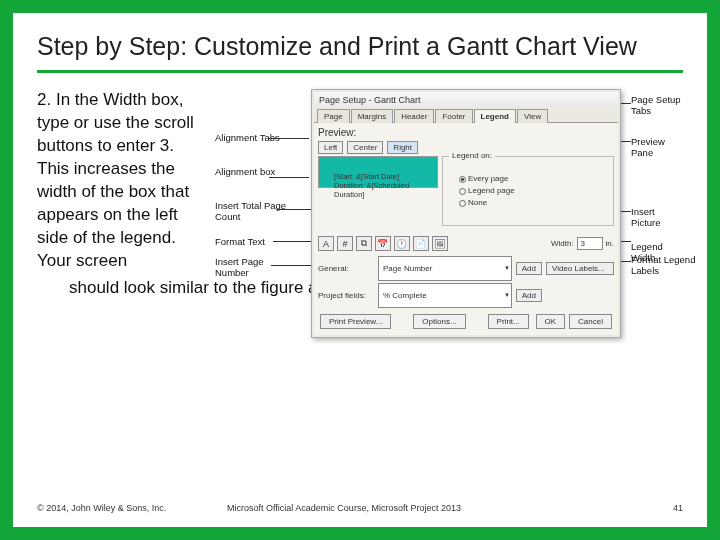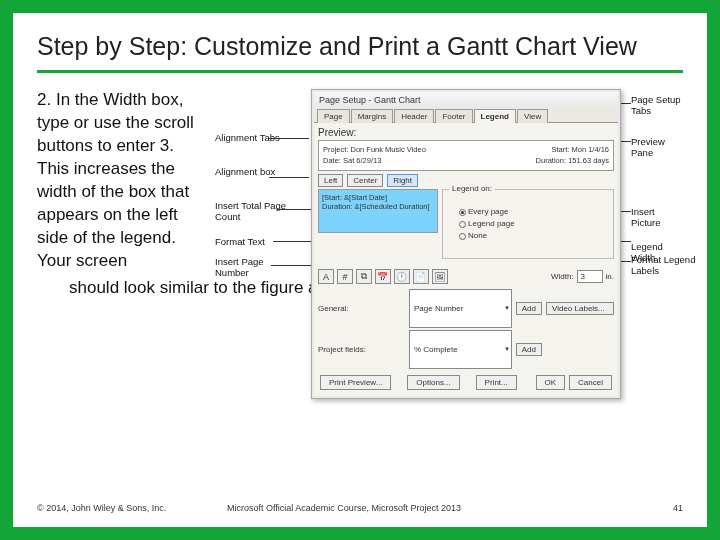--- a/index.html
+++ b/index.html
@@ -129,25 +129,25 @@
     background: #eee;
   }
   .btn-s.active { background: #d5e5f5; border-color: #5b9bd5; }
   .legend-row {
     display: flex;
     align-items: flex-start;
     gap: 4px;
   }
   .legend-box {
     border: 1px solid #999;
-    background: #7dd3fc;
+    background: #14b8a6;
     font-size: 7.5px;
-    padding: 3px;
+    padding: 15px;
     flex: 0 0 120px;
-    height: 44px;
+    height: 28px;
   }
   .legend-opts {
     font-size: 8px;
     line-height: 1.5;
   }
   .radio { display: inline-block; width: 7px; height: 7px; border: 1px solid #666; border-radius: 50%; margin-right: 2px; vertical-align: middle; }
   .radio.sel::after { content: ""; display: block; width: 3px; height: 3px; background: #333; border-radius: 50%; margin: 1px; }
   .icon-row {
     display: flex;
     gap: 3px;
@@ -160,25 +160,24 @@
     background: #eee;
     display: flex;
     align-items: center;
     justify-content: center;
     font-size: 9px;
   }
   .field-row { display: flex; align-items: center; gap: 4px; font-size: 8px; margin: 2px 0; }
   .dropdown {
     border: 1px solid #888;
     background: #fff;
-    padding: 14px 4px;
+    padding: 7px 4px;
     font-size: 8px;
     flex: 1;
     position: relative;
-    margin-left: 31px;
   }
   .dropdown::after { content: "▾"; position: absolute; right: 2px; font-size: 7px; }
   .num-input {
     border: 1px solid #888;
     background: #fff;
     padding: 1px 3px;
     font-size: 8px;
     width: 26px;
     display: inline-block;
   }
@@ -188,21 +187,21 @@
     gap: 4px;
     padding: 4px 2px 2px;
     font-size: 8px;
   }
   .dlg-btn {
     border: 1px solid #888;
     background: #f0f0f0;
     padding: 2px 8px;
     font-size: 8px;
   }
-  .start-btns { display: flex; gap: 16px; }
+  .start-btns { display: flex; gap: 22px; }
   .callout {
     position: absolute;
     font-size: 9.5px;
     color: #111;
     line-height: 1.1;
   }
   .callout-line {
     position: absolute;
     background: #333;
     height: 1px;
@@ -293,30 +292,20 @@
         <div class="tabs">
           <div class="tab">Page</div>
           <div class="tab">Margins</div>
           <div class="tab">Header</div>
           <div class="tab">Footer</div>
           <div class="tab active">Legend</div>
           <div class="tab">View</div>
         </div>
         <div class="dialog-body">
           <div style="font-size:10px; margin-bottom:2px">Preview:</div>
-          <div class="preview-box">
-            <div class="preview-row">
-              <span>Project: Don Funk Music Video</span>
-              <span>Start: Mon 1/4/16</span>
-            </div>
-            <div class="preview-row">
-              <span>Date: Sat 6/29/13</span>
-              <span>Duration: 151.63 days</span>
-            </div>
-          </div>
 
           <div class="align-row">
             <div class="btn-s">Left</div>
             <div class="btn-s">Center</div>
             <div class="btn-s active">Right</div>
           </div>
 
           <div class="legend-row" style="margin-top:2px">
             <div class="legend-box">
               <div>[Start: &amp;[Start Date]</div>

